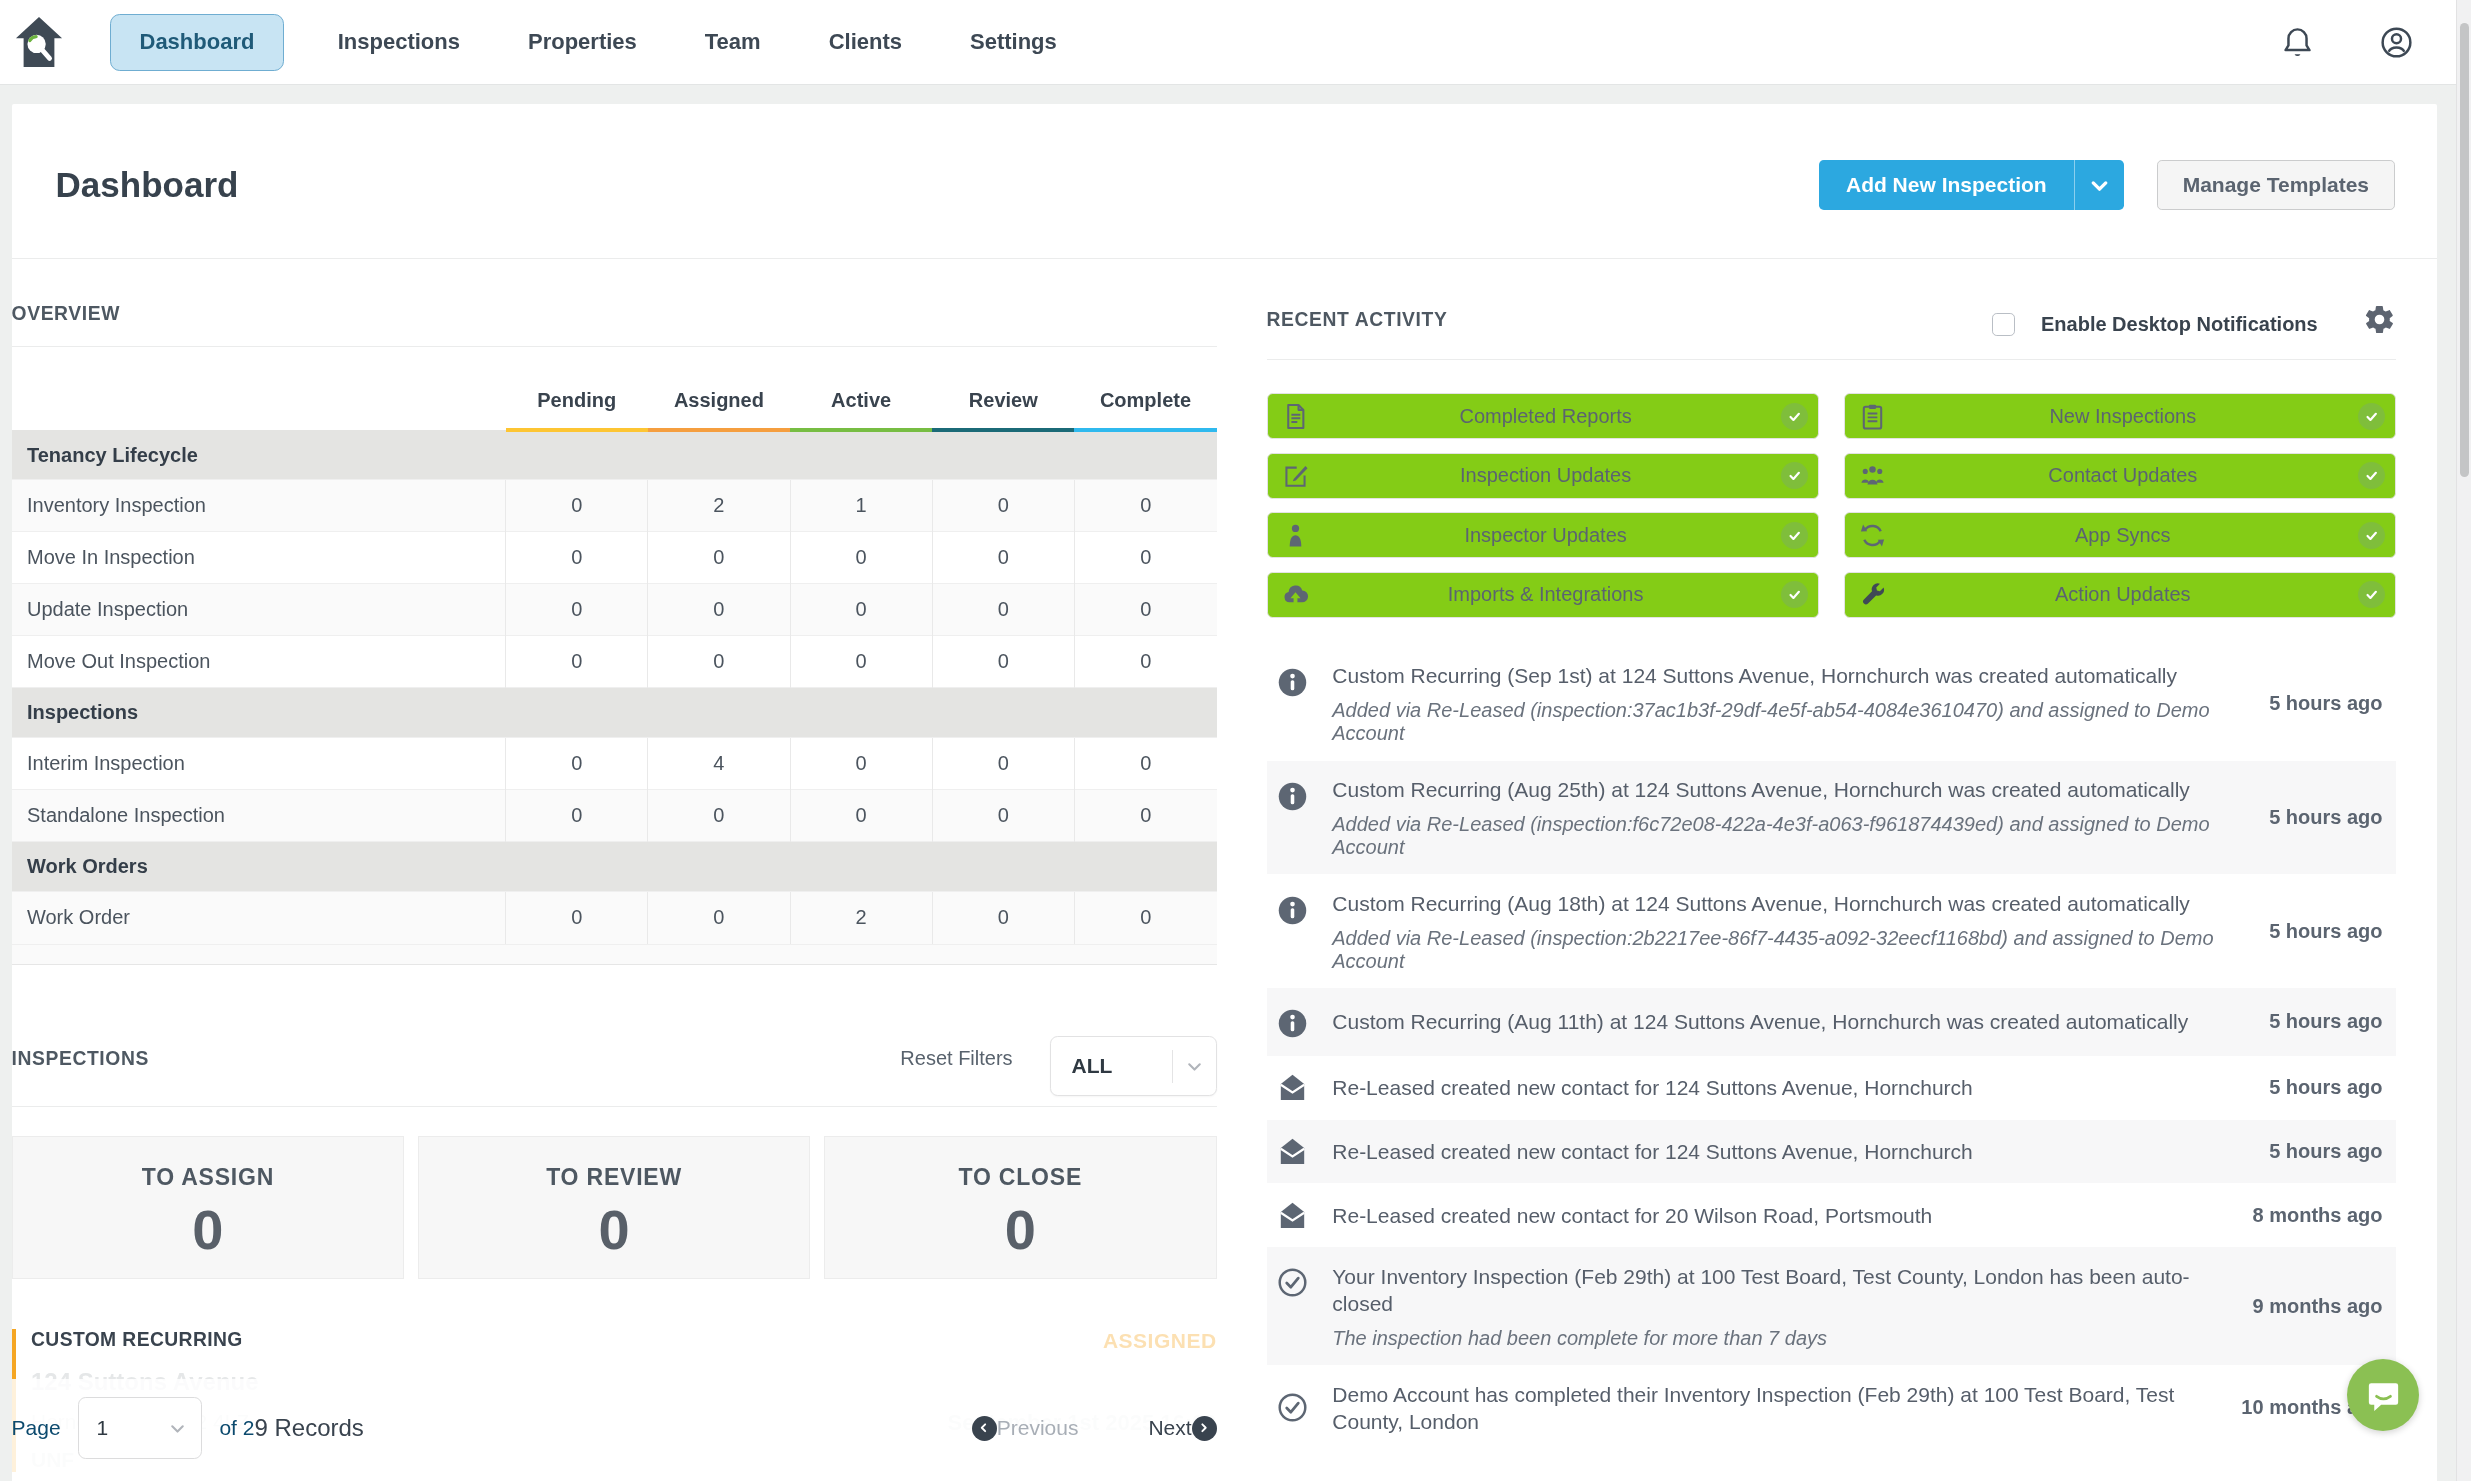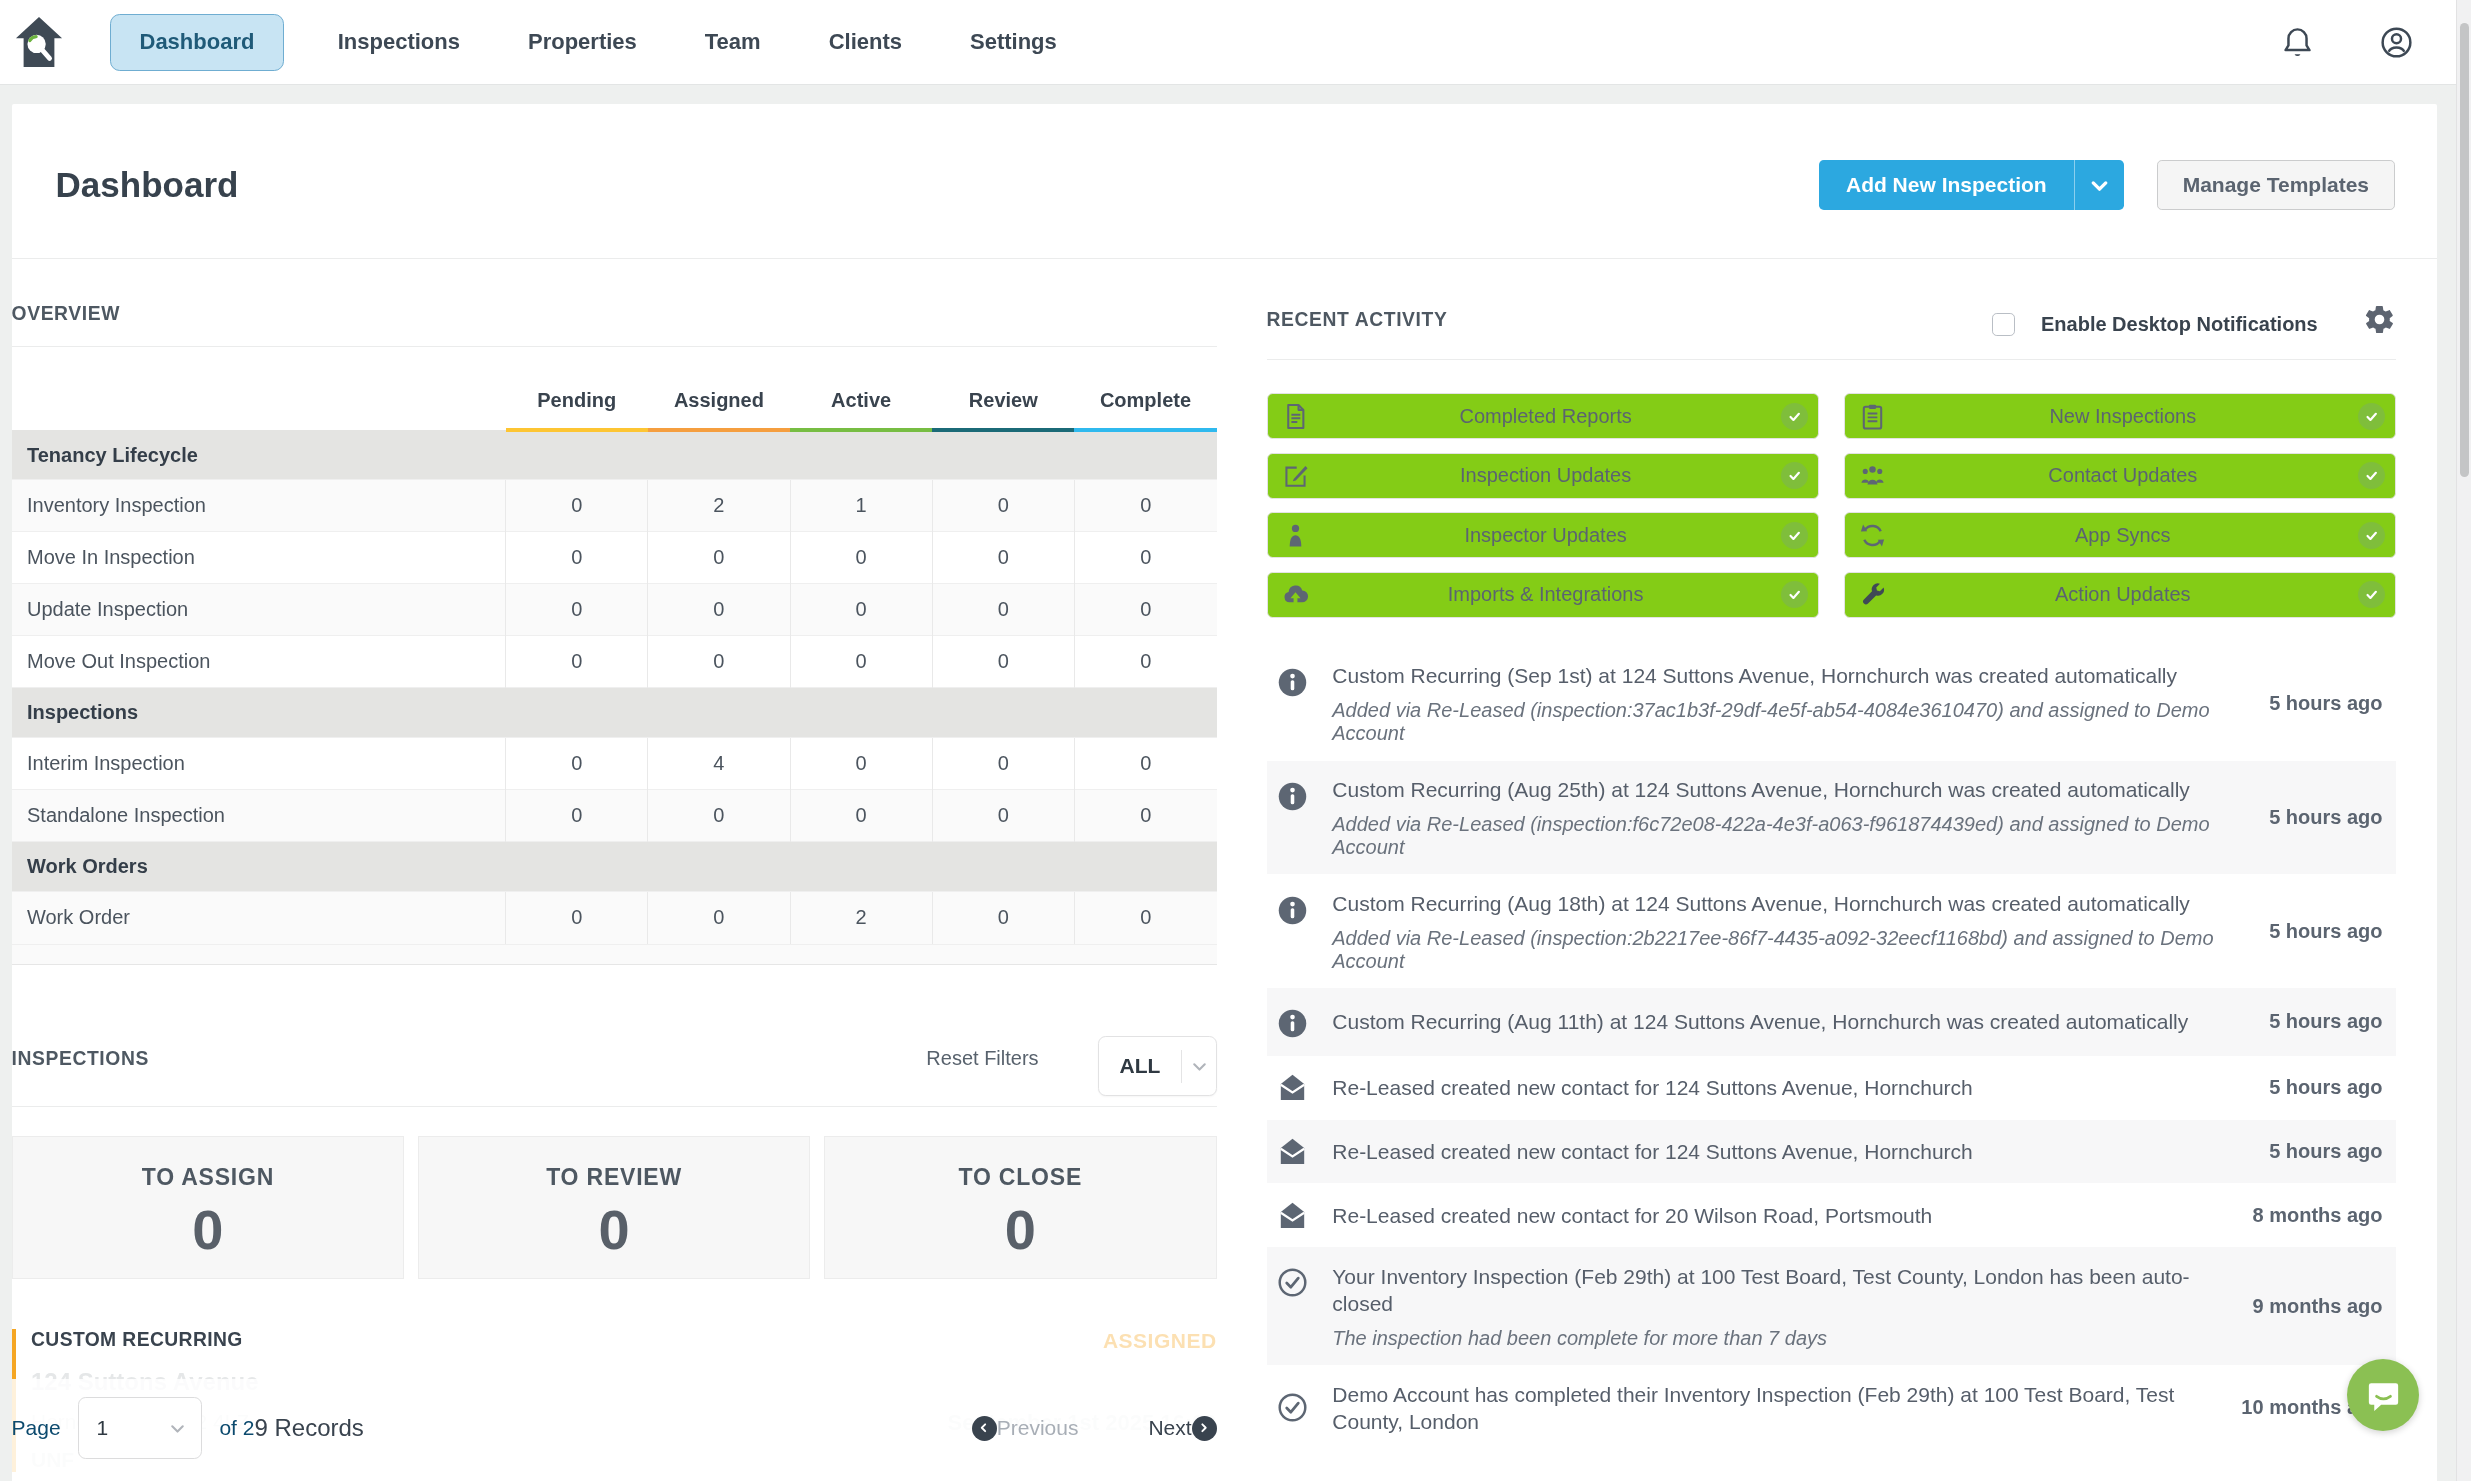--- a/index.html
+++ b/index.html
@@ -257,21 +257,21 @@
               <td>0</td>
             </tr>
           </tbody>
         </table>
         <div class="table-tail"></div>
 
         <div class="inspections-row">
           <span class="section-heading">INSPECTIONS</span>
           <div class="filters">
             <span class="link-muted">Reset Filters</span>
-            <div class="select" style="width:119px;margin-left:22px;">
+            <div class="select" style="width:167px;">
               <span class="val">ALL</span>
               <span class="chev" style="margin-left:auto;">
                 <svg width="21" height="21" viewBox="0 0 24 24">
                     <polyline points="6,9.5 12,15.5 18,9.5" fill="none" stroke="#b0b4ba" stroke-width="2.4" stroke-linecap="round" stroke-linejoin="round"></polyline>
                   </svg>
               </span>
             </div>
           </div>
         </div>
 

